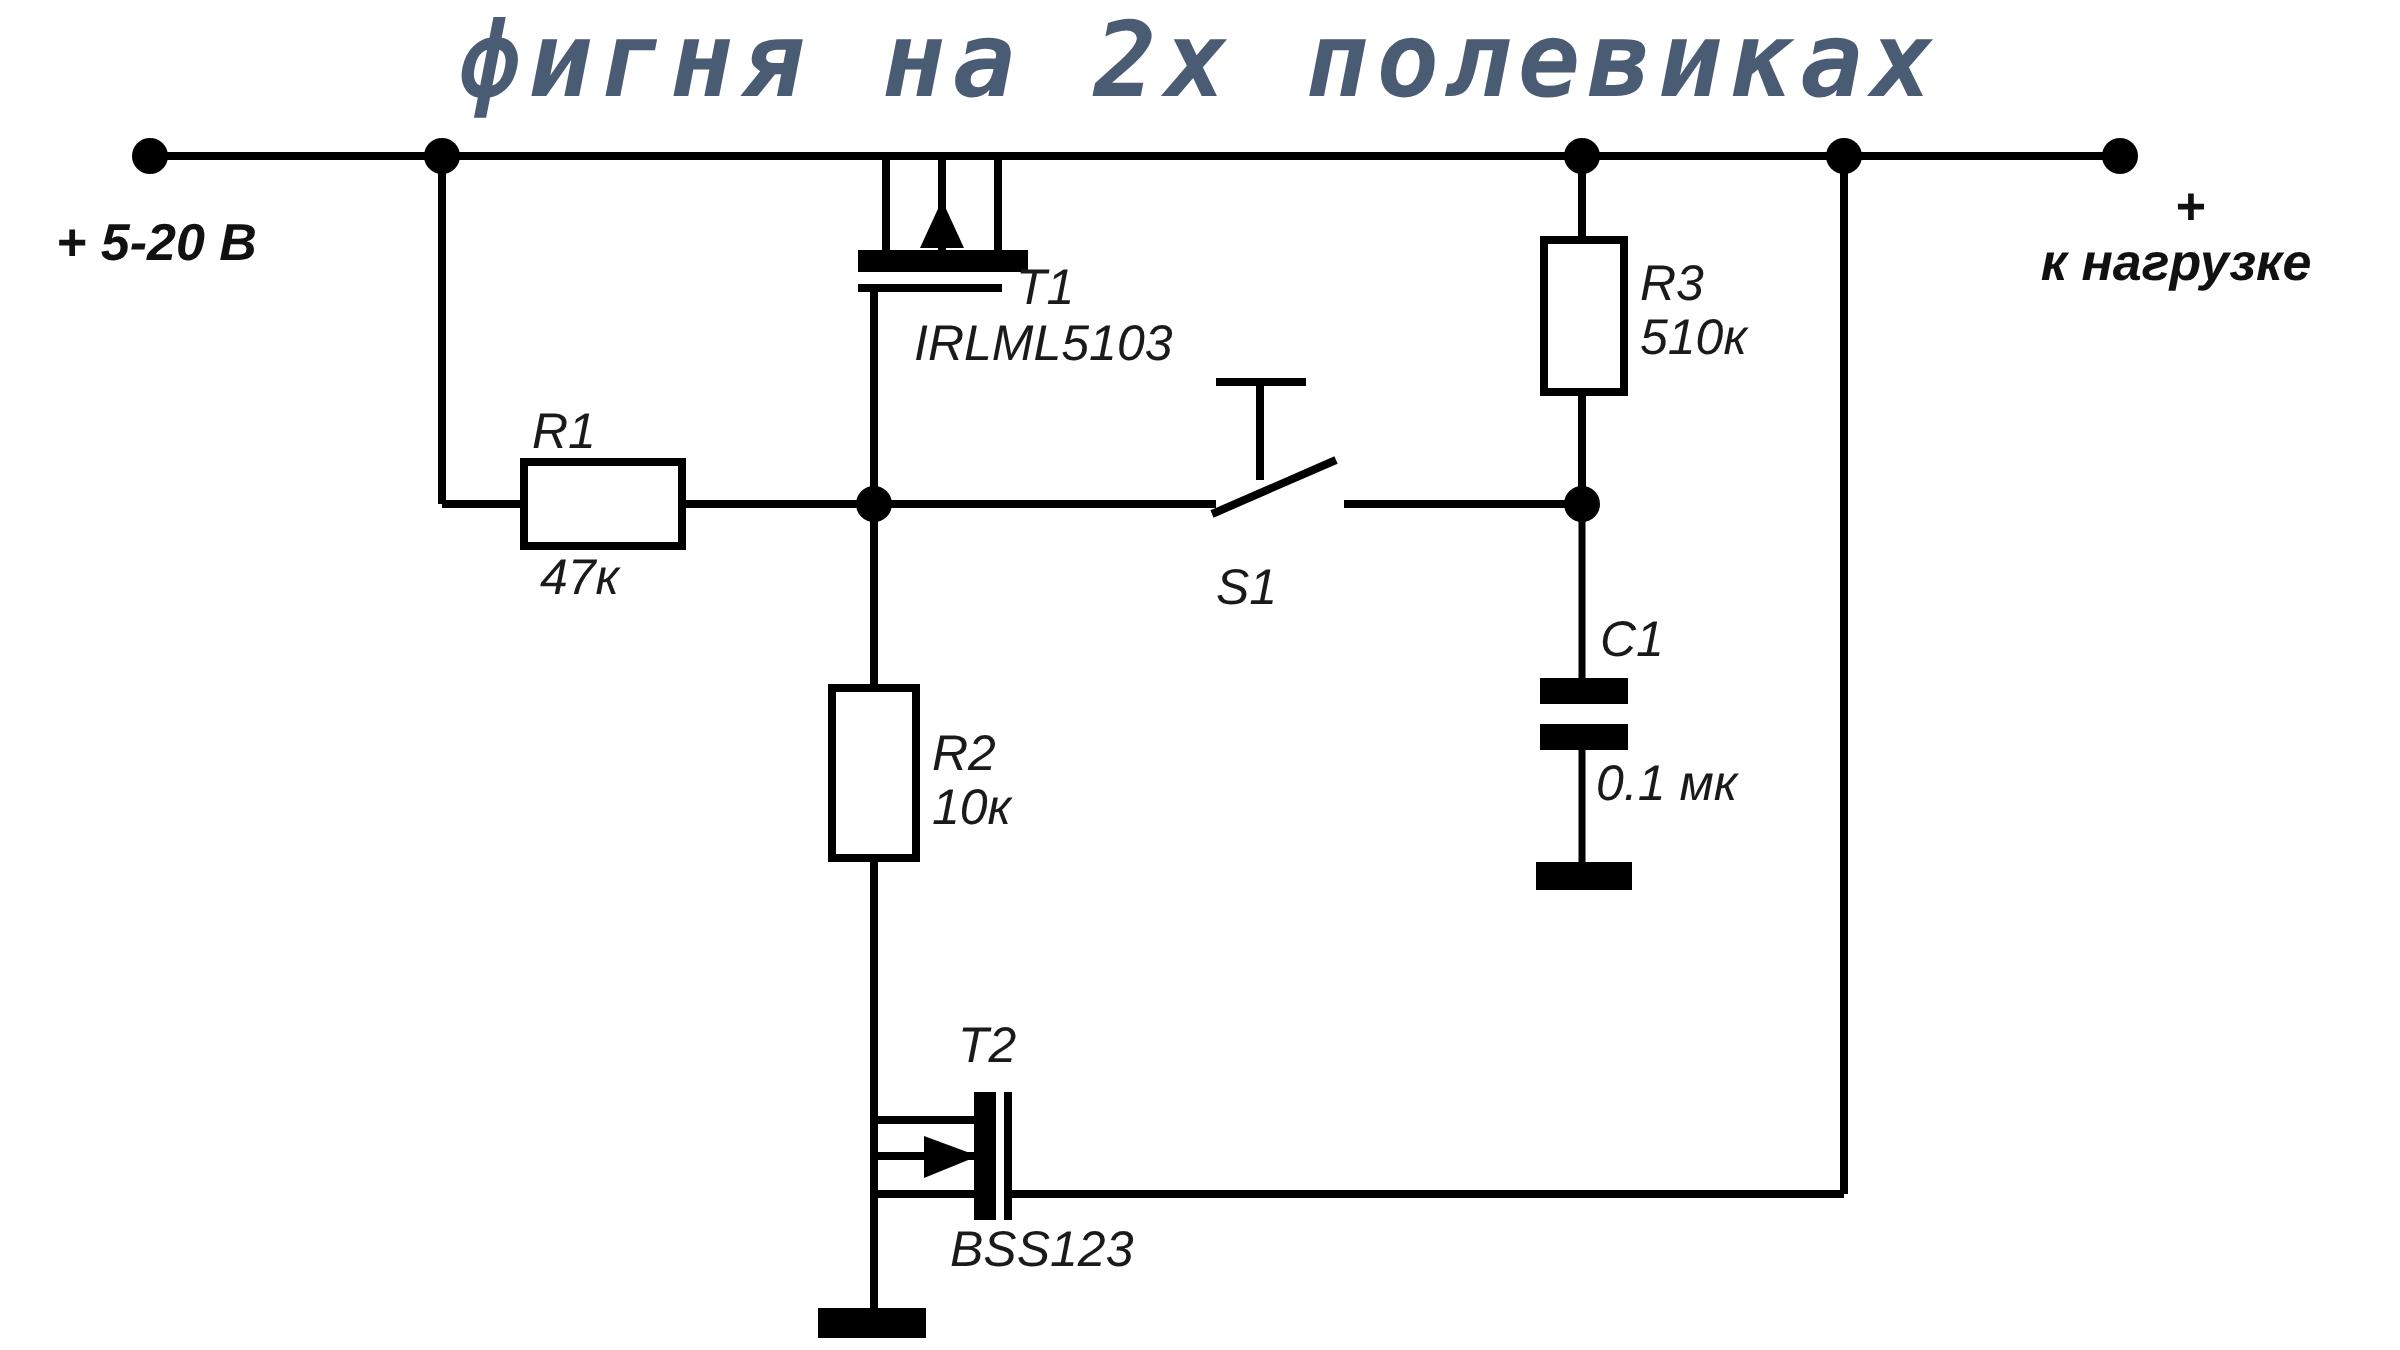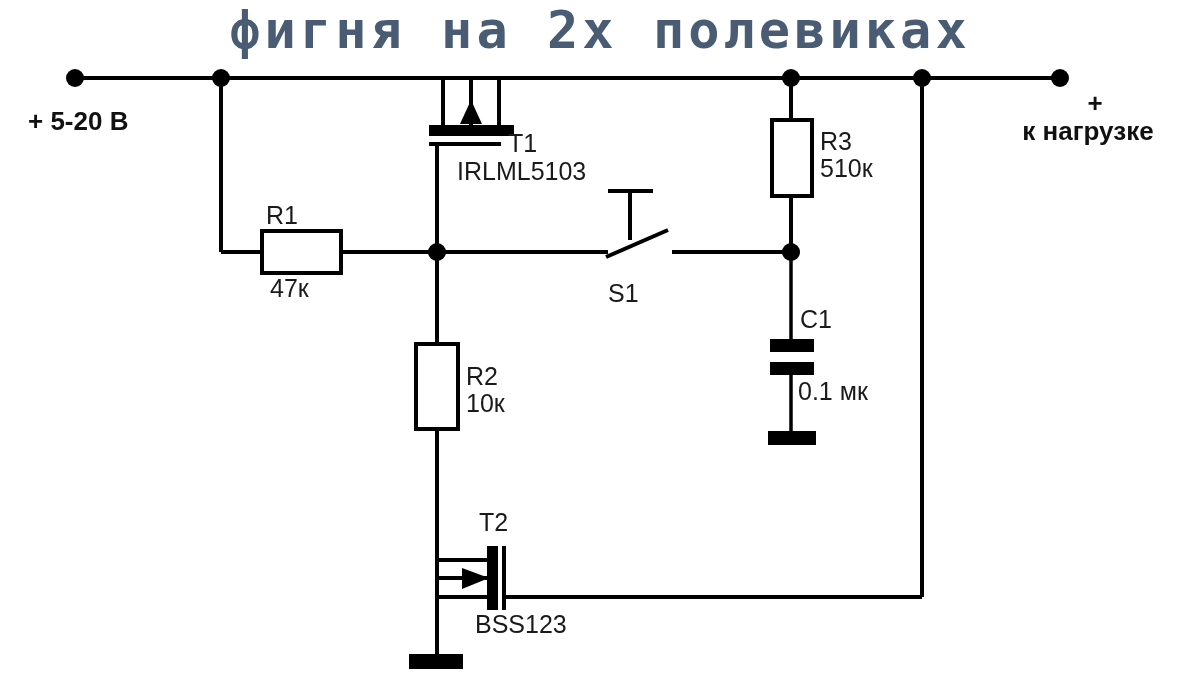--- a/index.html
+++ b/index.html
@@ -13,20 +13,21 @@
     font-family: "Liberation Sans", sans-serif;
     overflow: hidden;
     position: relative;
   }
   #schematic-root {
     position: absolute;
     left: 0;
     top: 0;
     width: 1200px;
     height: 675px;
+    font-style: italic;
   }
   svg#schematic {
     display: block;
     width: 1200px;
     height: 675px;
     background: #ffffff;
   }
   .wire {
     stroke: #000000;
     stroke-width: 4;

